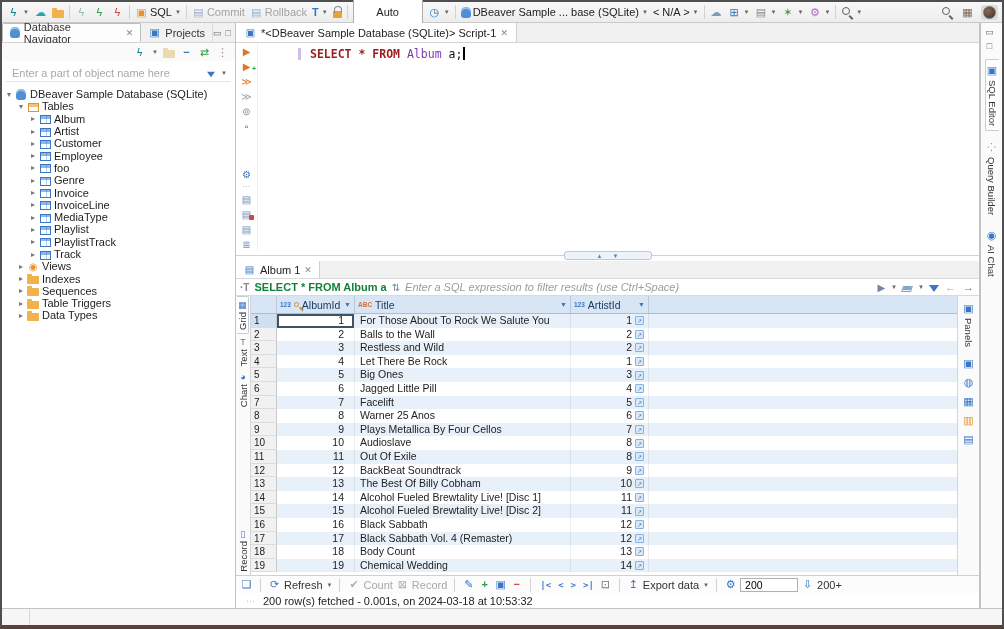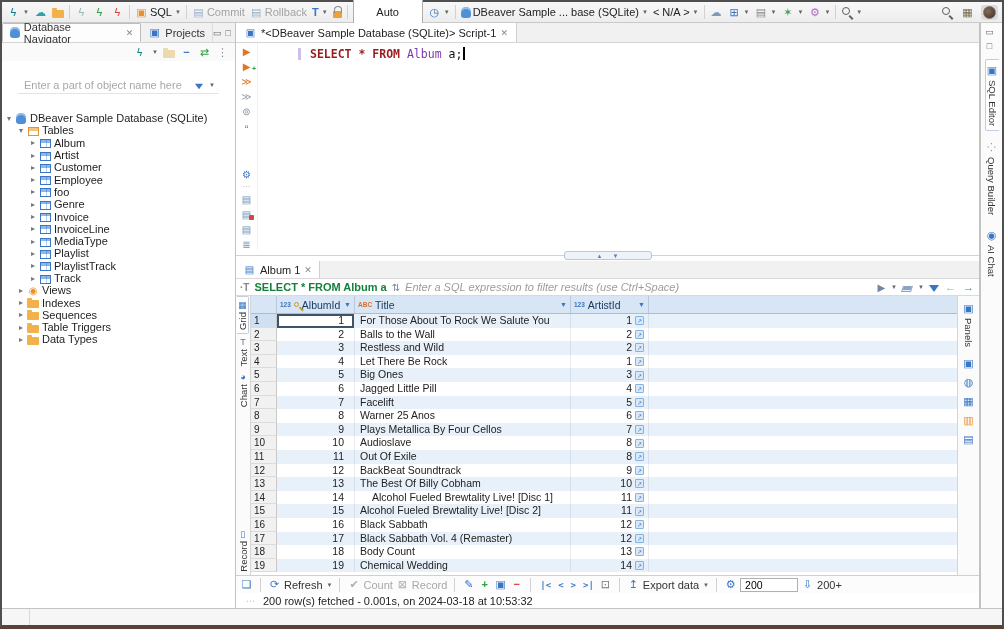--- a/index.html
+++ b/index.html
@@ -42,21 +42,21 @@
   
   .body{flex:1;display:flex;min-height:0;}
   
   .left-panel{width:234px;border-right:1px solid #c3c3c3;display:flex;flex-direction:column;background:#fff;}
   .panel-tabs{height:20px;background:#f1f1f1;border-bottom:1px solid #d4d4d4;display:flex;align-items:stretch;}
   .ptab{display:flex;align-items:center;gap:4px;padding:0 7px;font-size:11px;color:#333;border-right:1px solid #dcdcdc;}
   .ptab.active{background:#fdfdfd;border:1px solid #bdbdbd;border-bottom:1px solid #fdfdfd;border-radius:2px 2px 0 0;}
   .ptab .x{color:#888;font-size:9px;margin-left:2px;}
   .winctl{margin-left:auto;display:flex;align-items:center;gap:4px;padding-right:4px;color:#666;font-size:9px;}
   .panel-toolbar{height:18px;display:flex;align-items:center;justify-content:flex-end;gap:5px;padding:0 6px;background:#fafafa;}
-  .nav-filter{height:17px;margin:16px;display:flex;align-items:center;border-bottom:1px solid #e4e4e4;padding:0 4px;gap:4px;}
+  .nav-filter{height:17px;margin:4px;display:flex;align-items:center;border-bottom:1px solid #e4e4e4;padding:0 4px;gap:4px;}
   .nav-filter input{flex:1;border:none;outline:none;font-size:11px;color:#333;font-family:"Liberation Sans",sans-serif;}
   .nav-filter input::placeholder{color:#a8a8a8;}
   .tree{flex:1;overflow:hidden;padding-top:2px;}
   .titem{display:flex;align-items:center;height:12.3px;font-size:11px;color:#1d1d1d;cursor:default;}
   .titem .chev{width:10px;text-align:center;font-size:8px;color:#777;flex:none;}
   .titem .ticon{width:14px;display:flex;justify-content:center;flex:none;}
   .titem .tlabel{padding-left:2px;white-space:nowrap;}
   
   .center{flex:1;display:flex;flex-direction:column;min-width:0;border-right:1px solid #c3c3c3;}
   .editor-tabs{height:20px;background:#f1f1f1;border-bottom:1px solid #d4d4d4;display:flex;}
@@ -645,21 +645,21 @@
                     <div class="gcell" style="width: 216px;">The Best Of Billy Cobham</div>
                     <div class="gcell fk" style="width: 78px;">
                       <span>10</span>
                       <span class="lnk">↗</span>
                     </div>
                     <div class="gfill"></div>
                   </div>
                   <div class="grow">
                     <div class="rh">14</div>
                     <div class="gcell num" style="width: 78px;">14</div>
-                    <div class="gcell" style="width: 216px; text-align: center;">Alcohol Fueled Brewtality Live! [Disc 1]</div>
+                    <div class="gcell" style="width: 216px;">Alcohol Fueled Brewtality Live! [Disc 1]</div>
                     <div class="gcell fk" style="width: 78px;">
                       <span>11</span>
                       <span class="lnk">↗</span>
                     </div>
                     <div class="gfill"></div>
                   </div>
                   <div class="grow str">
                     <div class="rh">15</div>
                     <div class="gcell num" style="width: 78px;">15</div>
                     <div class="gcell" style="width: 216px;">Alcohol Fueled Brewtality Live! [Disc 2]</div>

